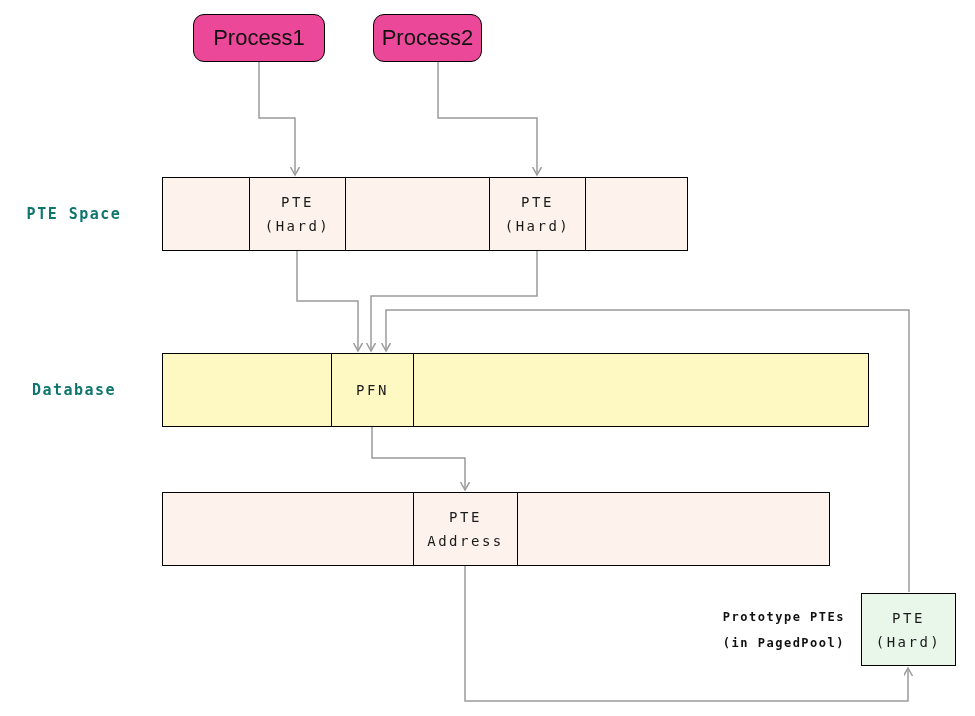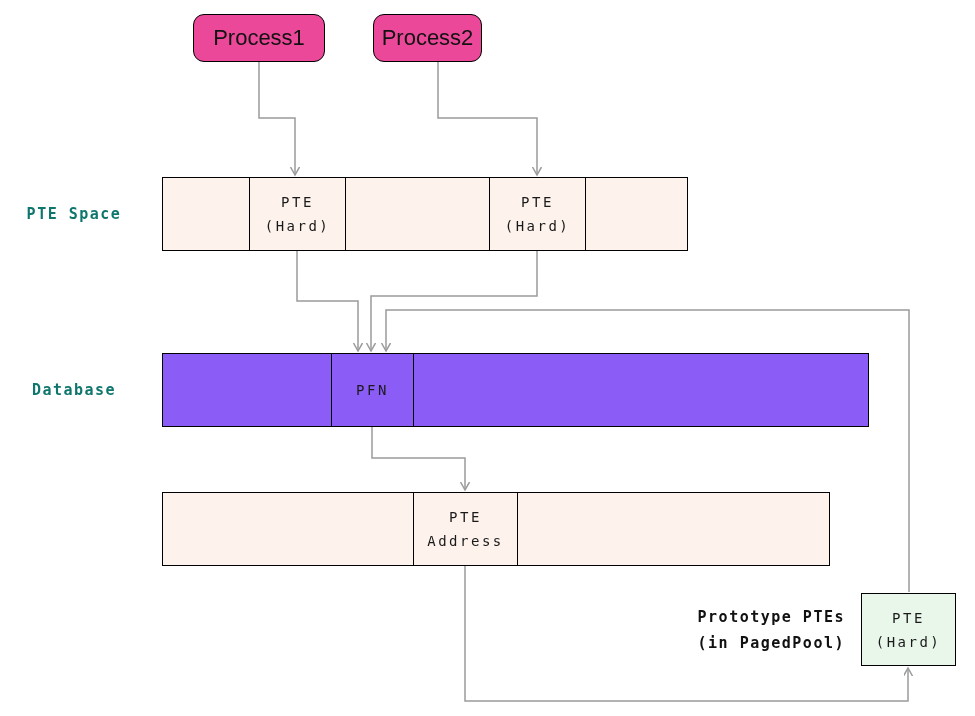--- a/index.html
+++ b/index.html
@@ -36,21 +36,21 @@
   }
   .proc1 { left: 193px; width: 132px; }
   .proc2 { left: 373px; width: 109px; }
   .row {
     position: absolute;
     display: flex;
     border: 1.5px solid #000000;
     z-index: 1;
   }
   .row-peach { background: #fdf3ec; }
-  .row-blue  { background: #8b5cf6; }
+  .row-blue  { background: #fef9c3; }
   .row.pte-space    { left: 162px; top: 177px; width: 526px; height: 74px; }
   .row.physmem      { left: 162px; top: 353px; width: 707px; height: 74px; }
   .row.pfn-database { left: 162px; top: 492px; width: 668px; height: 74px; }
   .cell {
     height: 100%;
     display: flex;
     align-items: center;
     justify-content: center;
     text-align: center;
     white-space: pre-line;
@@ -75,21 +75,21 @@
   .label-pte-space    { top: 204px; }
   .label-physmem      { top: 380px; }
   .label-pfn-database { top: 519px; }
   .proto-caption {
     position: absolute;
     left: 0;
     top: 604px;
     width: 845px;
     text-align: right;
     white-space: pre-line;
-    font-size: 15px;
+    font-size: 12px;
     font-weight: bold;
     letter-spacing: 1.5px;
     line-height: 26px;
     color: #111111;
     z-index: 2;
   }
   .proto-box {
     position: absolute;
     left: 861px;
     top: 593px;

